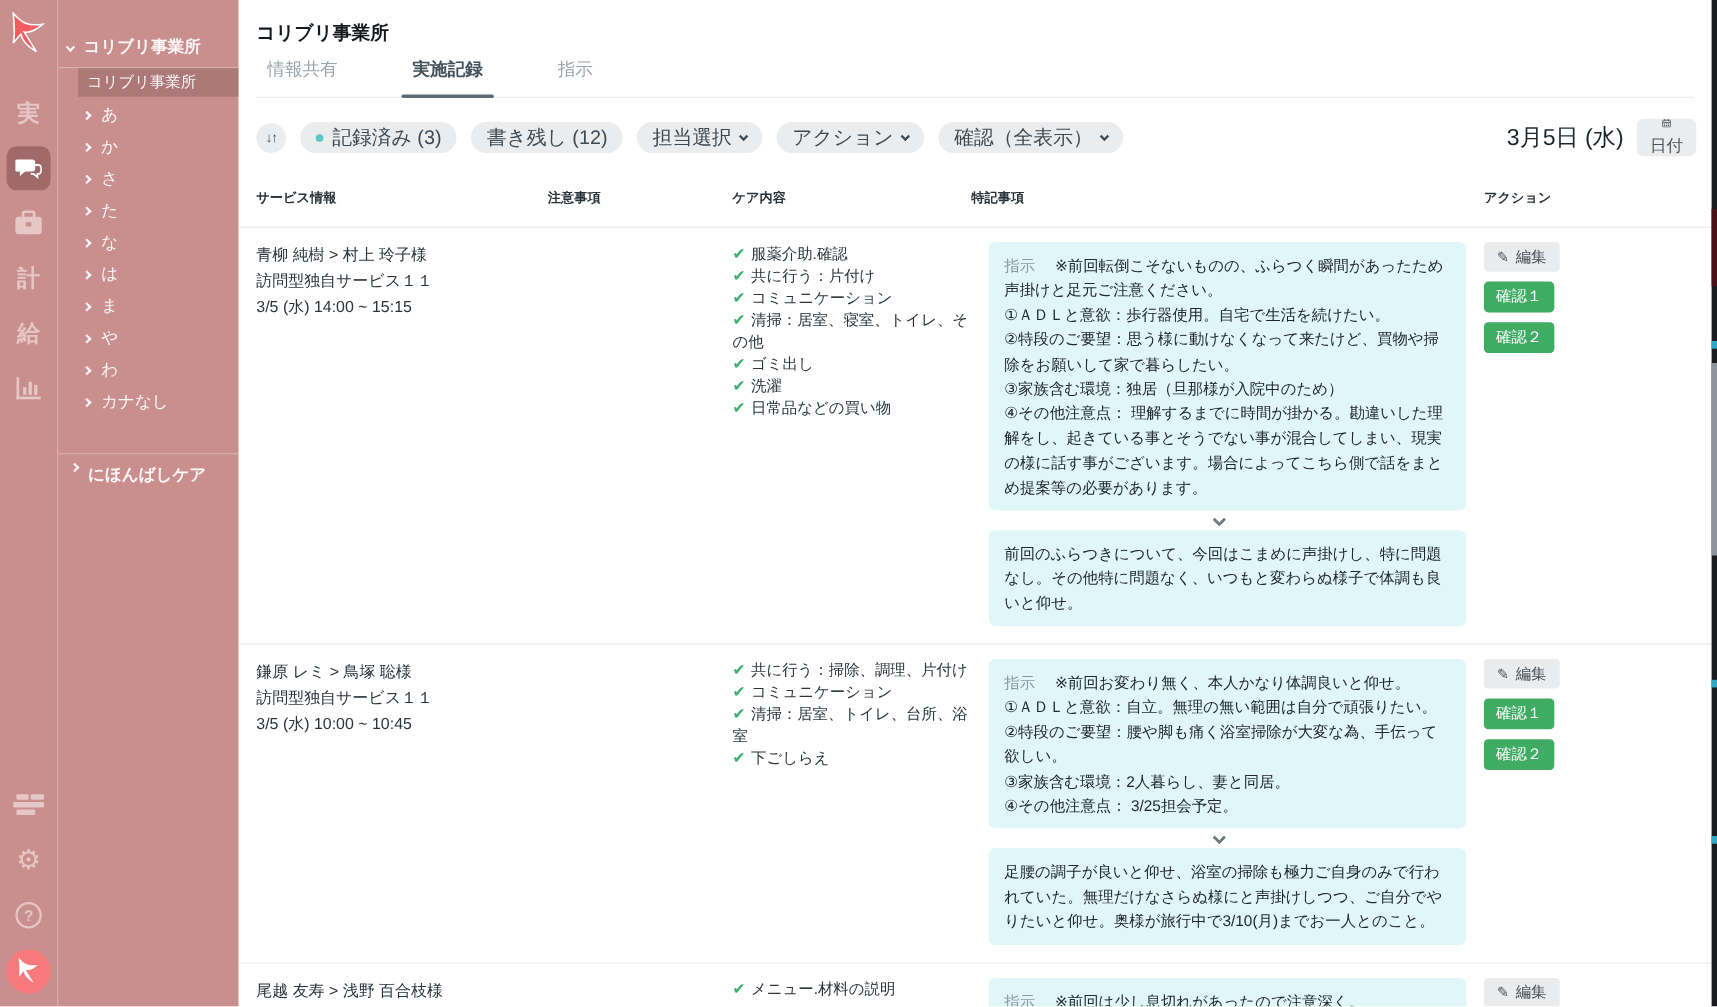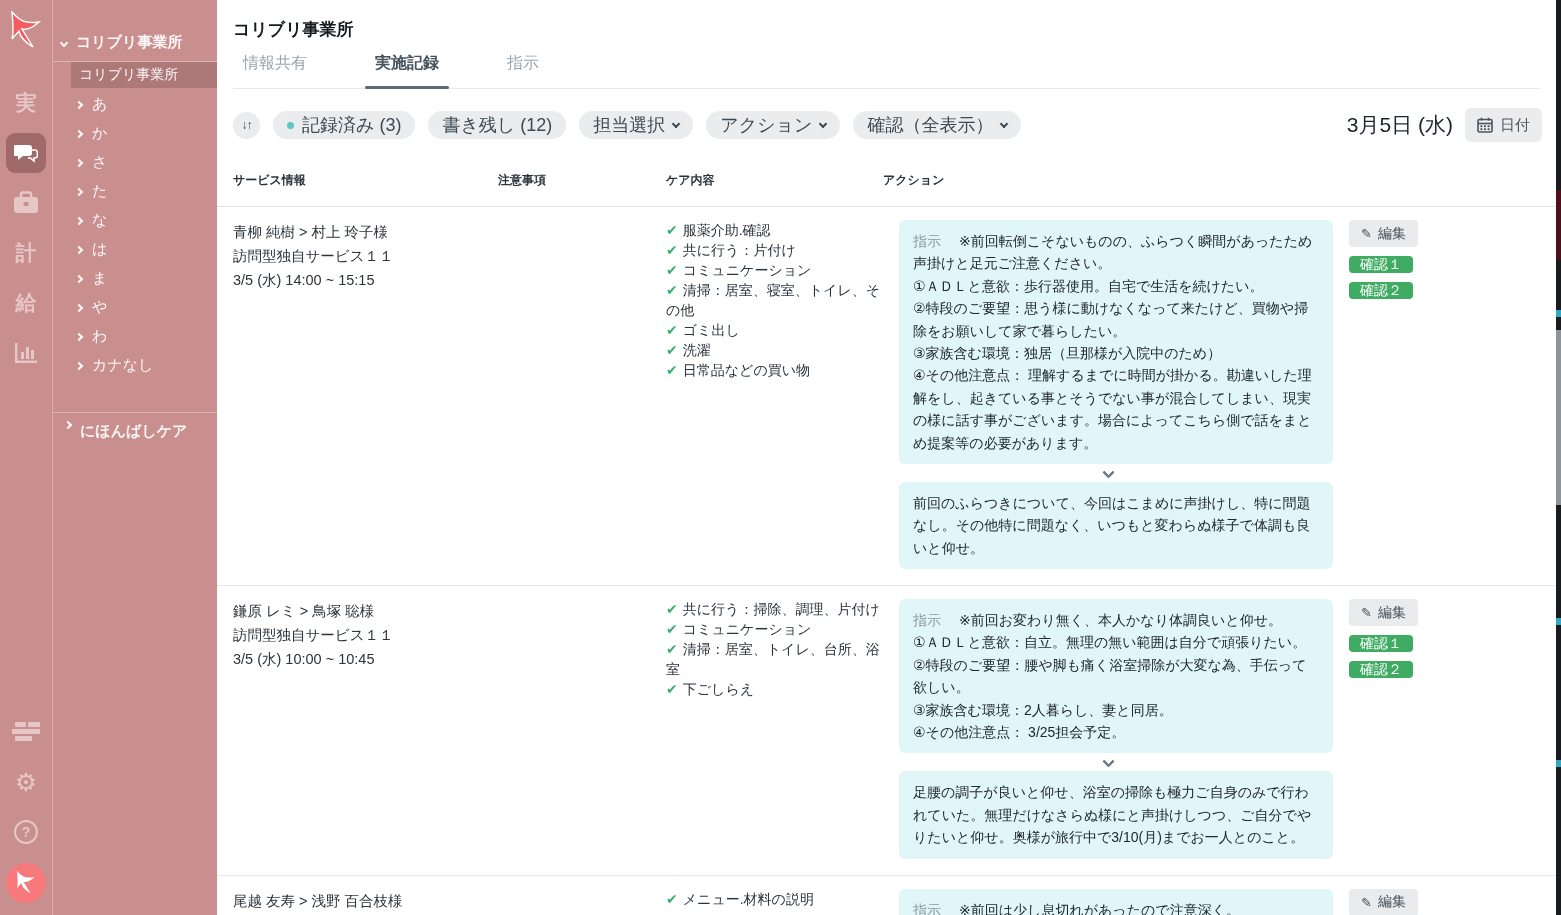--- a/index.html
+++ b/index.html
@@ -41,39 +41,39 @@
   .tab.active { color:#46525c; font-weight:600; }
   .tab.active::after { content:""; position:absolute; left:0; right:0; bottom:-1px; height:3px; background:#5d6b76; border-radius:2px; }
 
   .toolbar { display:flex; align-items:center; gap:13px; padding:19px 14px 14px 16px; }
   .sort-btn { width:27px; height:27px; border-radius:50%; background:#eaecee; border:none; font-size:12px; font-weight:bold; color:#3d4953; letter-spacing:-1px; display:flex; align-items:center; justify-content:center; cursor:pointer; }
   .pill { height:27px; border-radius:14px; background:#eaecee; border:none; color:#3d4953; font-size:18px; display:flex; align-items:center; gap:8px; padding:14px 14px; cursor:pointer; font-family:inherit; }
   .dot { width:7px; height:7px; border-radius:50%; background:#5fc4c6; }
   .pill .chev { border-color:#3d4953; margin-top:-3px; }
   .toolbar-right { margin-left:auto; display:flex; align-items:center; gap:12px; }
   .date-label { font-size:21px; color:#1d242b; }
-  .date-btn { height:34px; background:#eaecee; border:none; border-radius:6px; display:flex; align-items:center; gap:7px; padding:0 12px; font-size:15px; color:#4a555e; cursor:pointer; font-family:inherit; }
+  .date-btn { height:34px; background:#eaecee; border:none; border-radius:6px; display:flex; align-items:center; gap:7px; padding:0 12px; font-size:15px; color:#4a555e; cursor:pointer; font-family:inherit;flex-direction:column; }
 
   .grid5 { display:grid; grid-template-columns:265px 168px 217px 466px 1fr; padding-left:16px; padding-right:16px; }
   .thead { padding-top:16px; padding-bottom:17px; border-bottom:1px solid #e2e5e8; font-size:12px; font-weight:bold; color:#2a333b; }
   .rowswrap { flex:1; overflow:hidden; }
   .rrow { padding-top:13px; padding-bottom:16px; border-bottom:1px solid #e6e9eb; }
   .svc-line { font-size:14.5px; line-height:24px; color:#2b333b; }
   .care-item { font-size:14px; line-height:20px; color:#2b333b; }
   .check { color:#3cae6e; font-weight:bold; margin-right:5px; }
   .notes-col { padding-right:16px; }
   .note-box { background:#e0f6f8; border-radius:6px; padding:10px 14px; font-size:14px; line-height:1.6; color:#20282e;margin-left:16px; }
   .shiji { color:#8b97a1; margin-right:18px; }
   .note-text { white-space:pre-line; }
   .box-chevron { display:flex; justify-content:center; padding:8px 0 5px; cursor:pointer; }
   .box-chevron i { width:9px; height:9px; border-right:3px solid #6e7b87; border-bottom:3px solid #6e7b87; border-radius:1.5px; transform:rotate(45deg); margin-top:-4px; }
   .actions-col { display:flex; flex-direction:column; align-items:flex-start; gap:9px; }
   .btn-edit { display:flex; align-items:center; gap:6px; background:#e9ebed; border:none; border-radius:4px; height:27px; padding:0 12px; font-size:14px; color:#454f58; cursor:pointer; font-family:inherit; }
   .pencil { font-size:13px; }
-  .btn-confirm { background:#3fab63; color:#fff; border:none; border-radius:4px; height:17px; padding:0 11px; font-size:14px; cursor:pointer; font-family:Liberation Sans, sans-serif;text-align:center; }
+  .btn-confirm { background:#3fab63; color:#fff; border:none; border-radius:4px; height:28px; padding:0 11px; font-size:14px; cursor:pointer; font-family:Liberation Sans, sans-serif;text-align:center; }
 
   
   .edge-strip { width:5px; background:#191b1f; flex-shrink:0; position:relative; }
   .edge-red { position:absolute; top:190px; height:70px; left:0; right:0; background:#4a1119; }
   .edge-thumb { position:absolute; top:330px; height:175px; left:0; right:0; background:#8d949b; }
   .edge-dot { position:absolute; left:0; right:0; height:7px; background:#2fa8c4; }
 </style>
 </head>
 <body>
 
@@ -256,20 +256,21 @@
             </svg>
           <span>日付</span>
         </button>
       </div>
     </div>
 
     <div class="grid5 thead">
       <div>サービス情報</div>
       <div>注意事項</div>
       <div>ケア内容</div>
+      <div>特記事項</div>
       <div>アクション</div>
     </div>
 
     <div class="rowswrap">
 
       <div class="grid5 rrow">
         <div>
           <div class="svc-line">青柳 純樹 &gt; 村上 玲子様</div>
           <div class="svc-line">訪問型独自サービス１１</div>
           <div class="svc-line">3/5 (水) 14:00 ~ 15:15</div>

